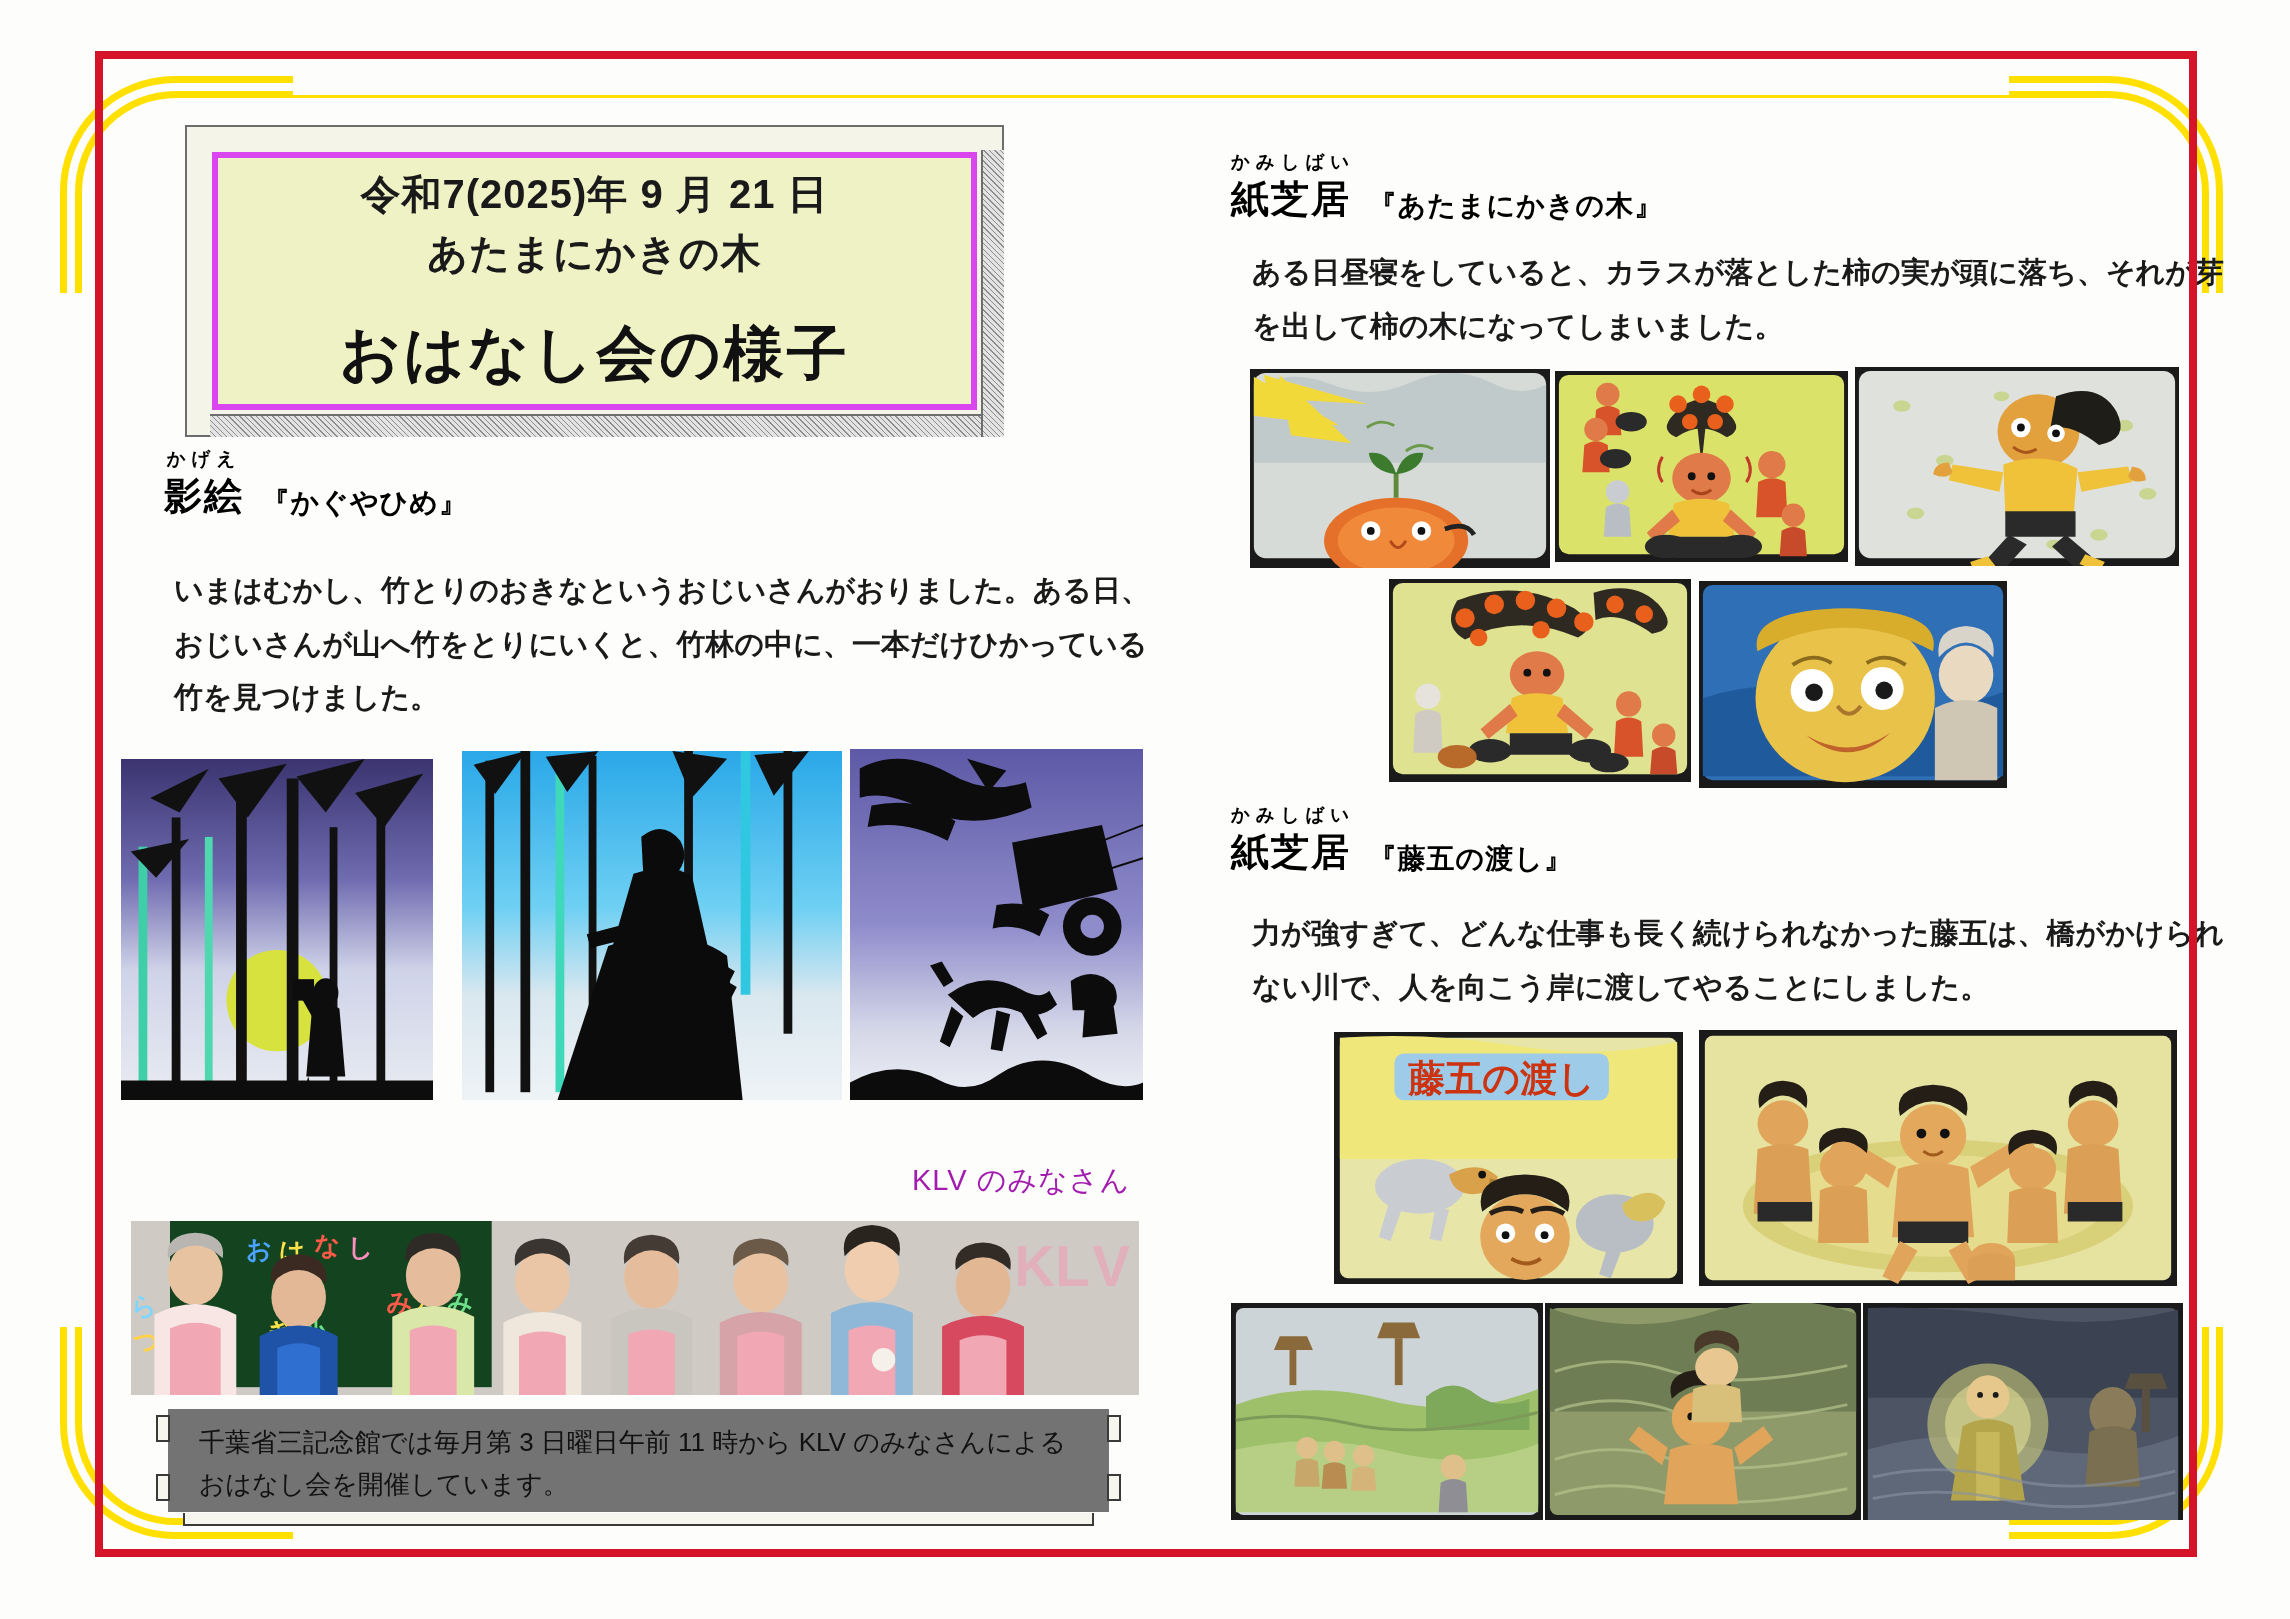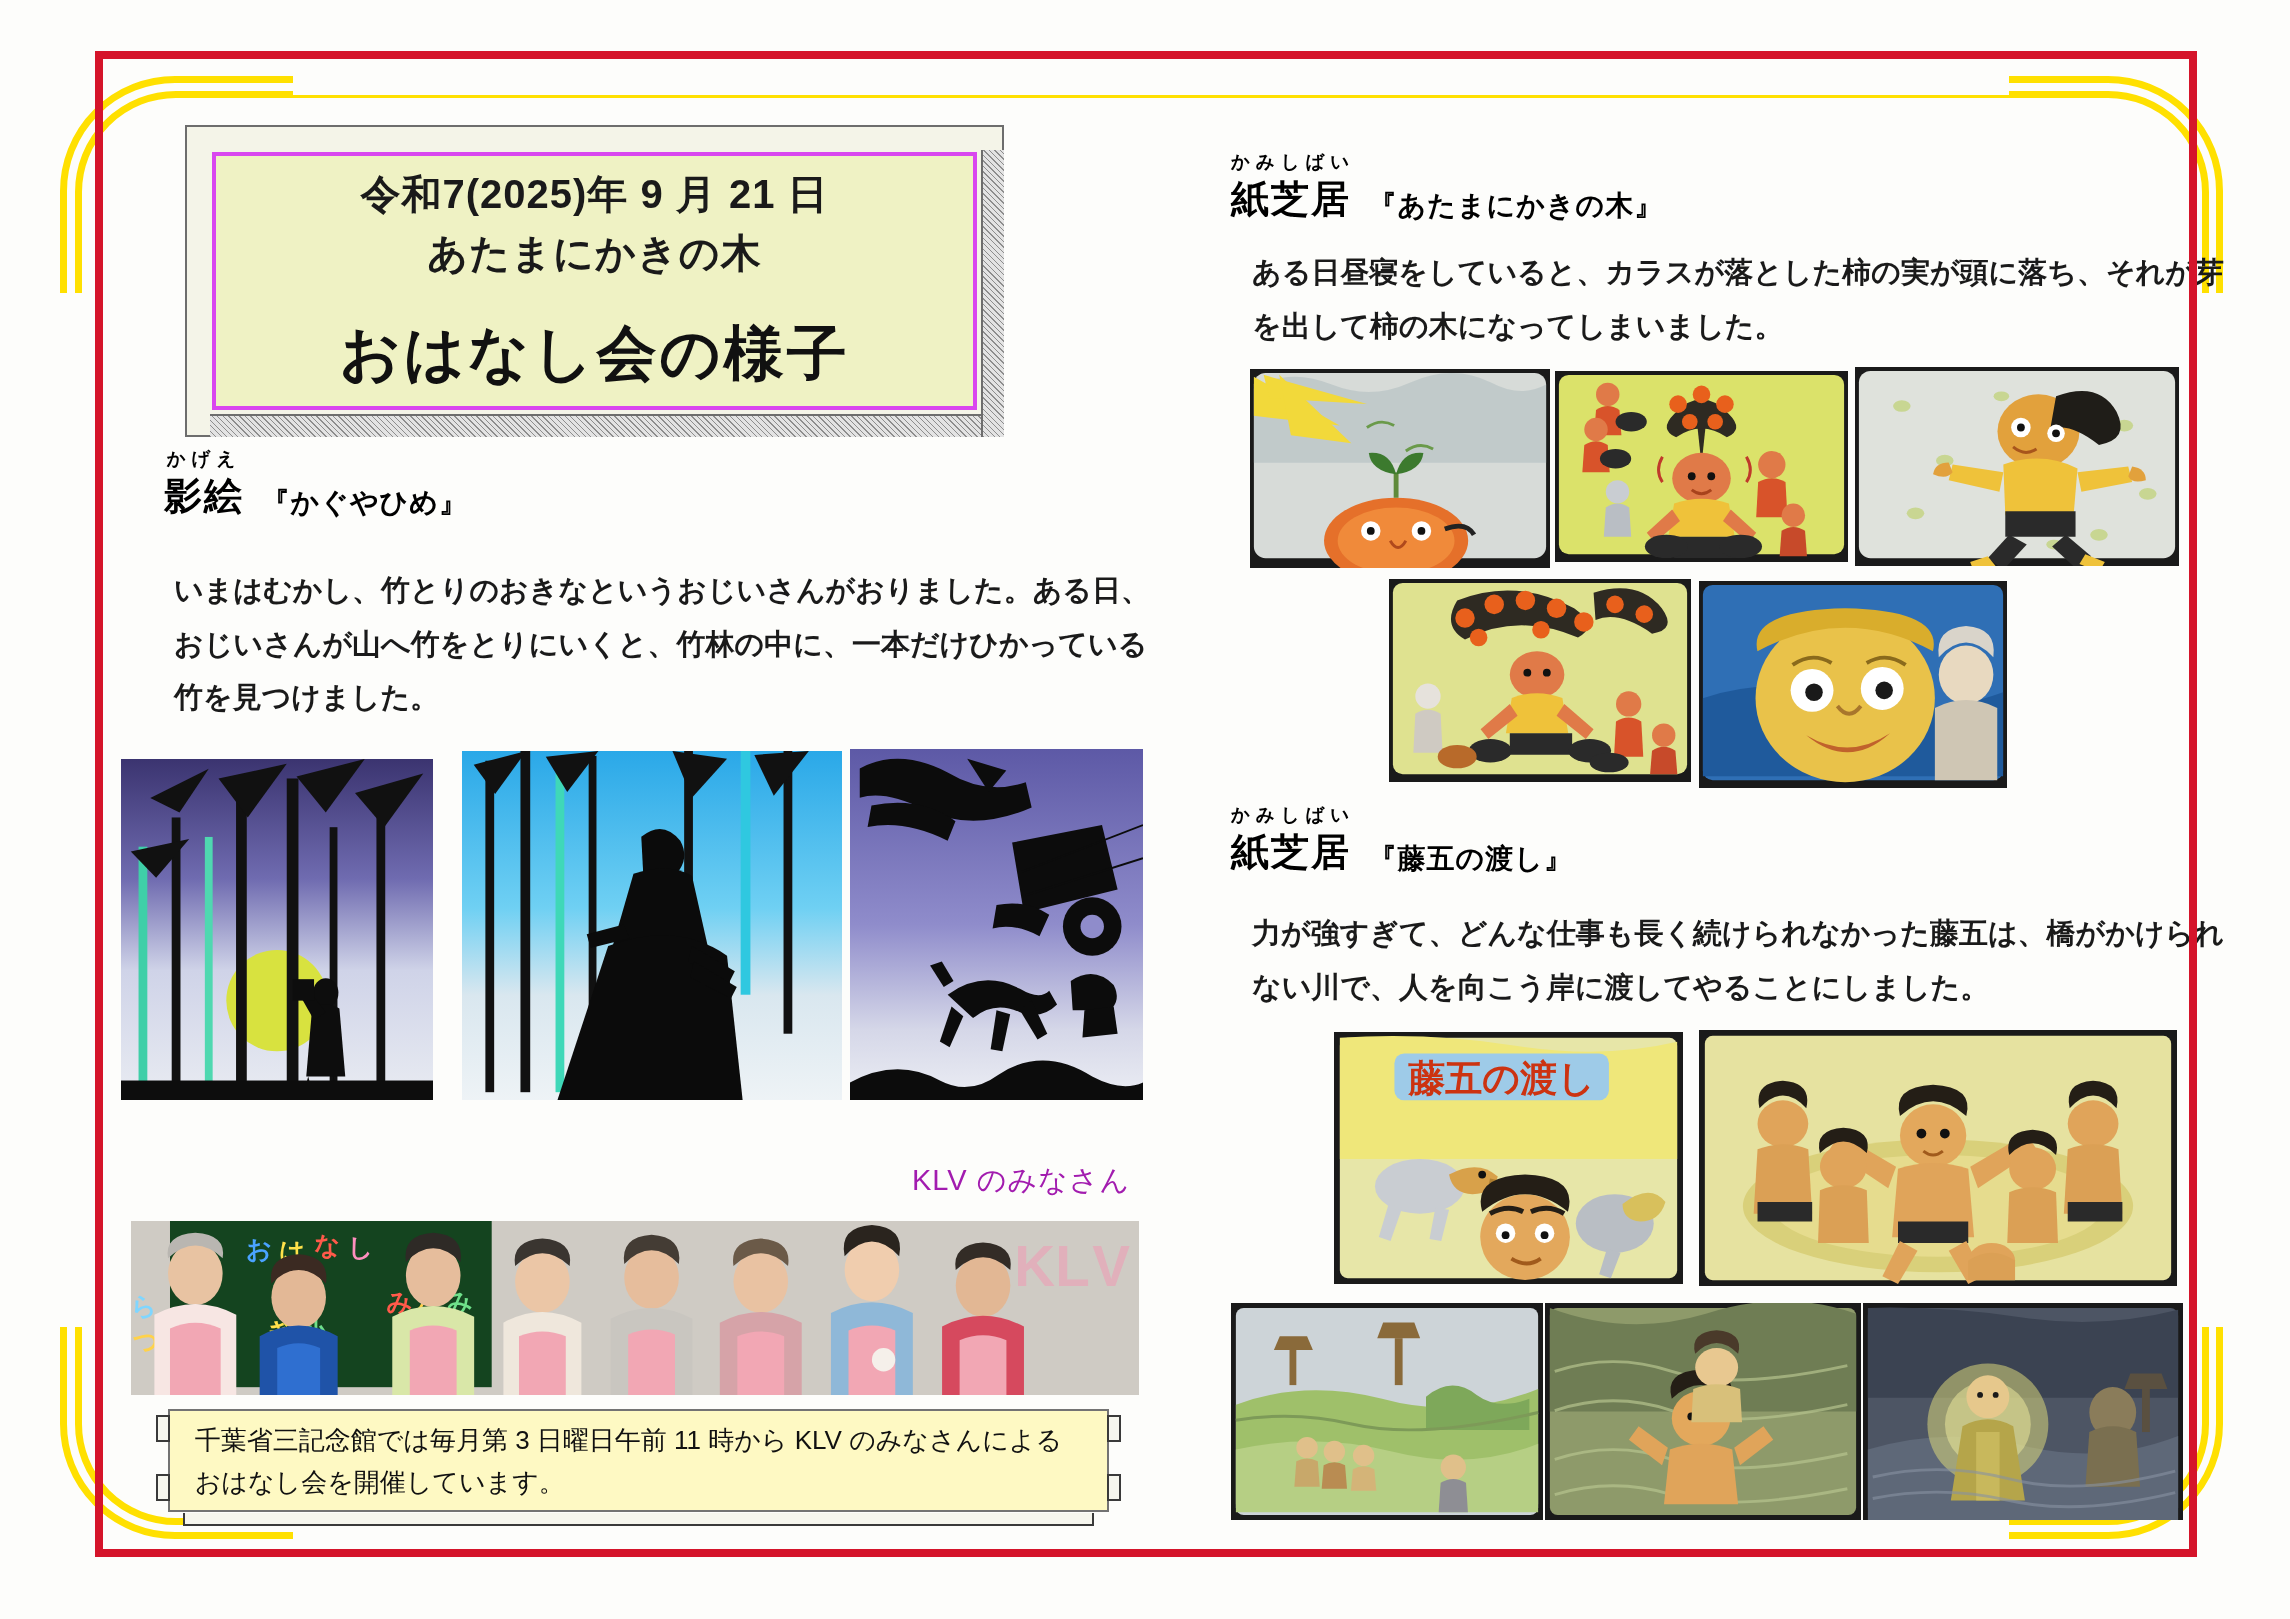--- a/index.html
+++ b/index.html
@@ -81,21 +81,21 @@
     background:
       repeating-linear-gradient(45deg,#8d8d8d 0 1px,transparent 1px 3.9px),
       #e3e3e3;
     border-left:2px solid #6d6d6d;
     box-sizing:border-box;
   }
   .plaque-inner{
     position:absolute;
     left:27px; top:27px; right:27px; bottom:27px;
     background:#eff2c4;
-    border:4px solid #d946ef;
+    border:6px solid #d946ef;
     box-sizing:border-box;
     display:flex;
     flex-direction:column;
     align-items:center;
     justify-content:center;
     gap:3.9px;
   }
   .plaque-line1{
     font-size:40px;
     font-weight:700;
@@ -178,24 +178,24 @@
 
   
   .infobox{
     position:absolute;
     left:156px; top:1409px;
     width:965px; height:117px;
   }
   .infobox-body{
     position:absolute;
     left:11.7px; top:0; right:11.7px; bottom:13.7px;
-    background:#fef9c3;
-    border:2px solid #737373;
-    box-sizing:border-box;
-    display:flex; align-items:center;
+    background:#737373;
+    border:6px solid #737373;
+    box-sizing:border-box;
+    display:flex; align-items:flex-start;
   }
   .infobox-under{
     position:absolute;
     left:27px; right:27px; bottom:0; height:12.7px;
     background:#f6f6ee;
     border:2px solid #3a3a3a;
     border-top:none;
     box-sizing:border-box;
   }
   .infobox-notch{

